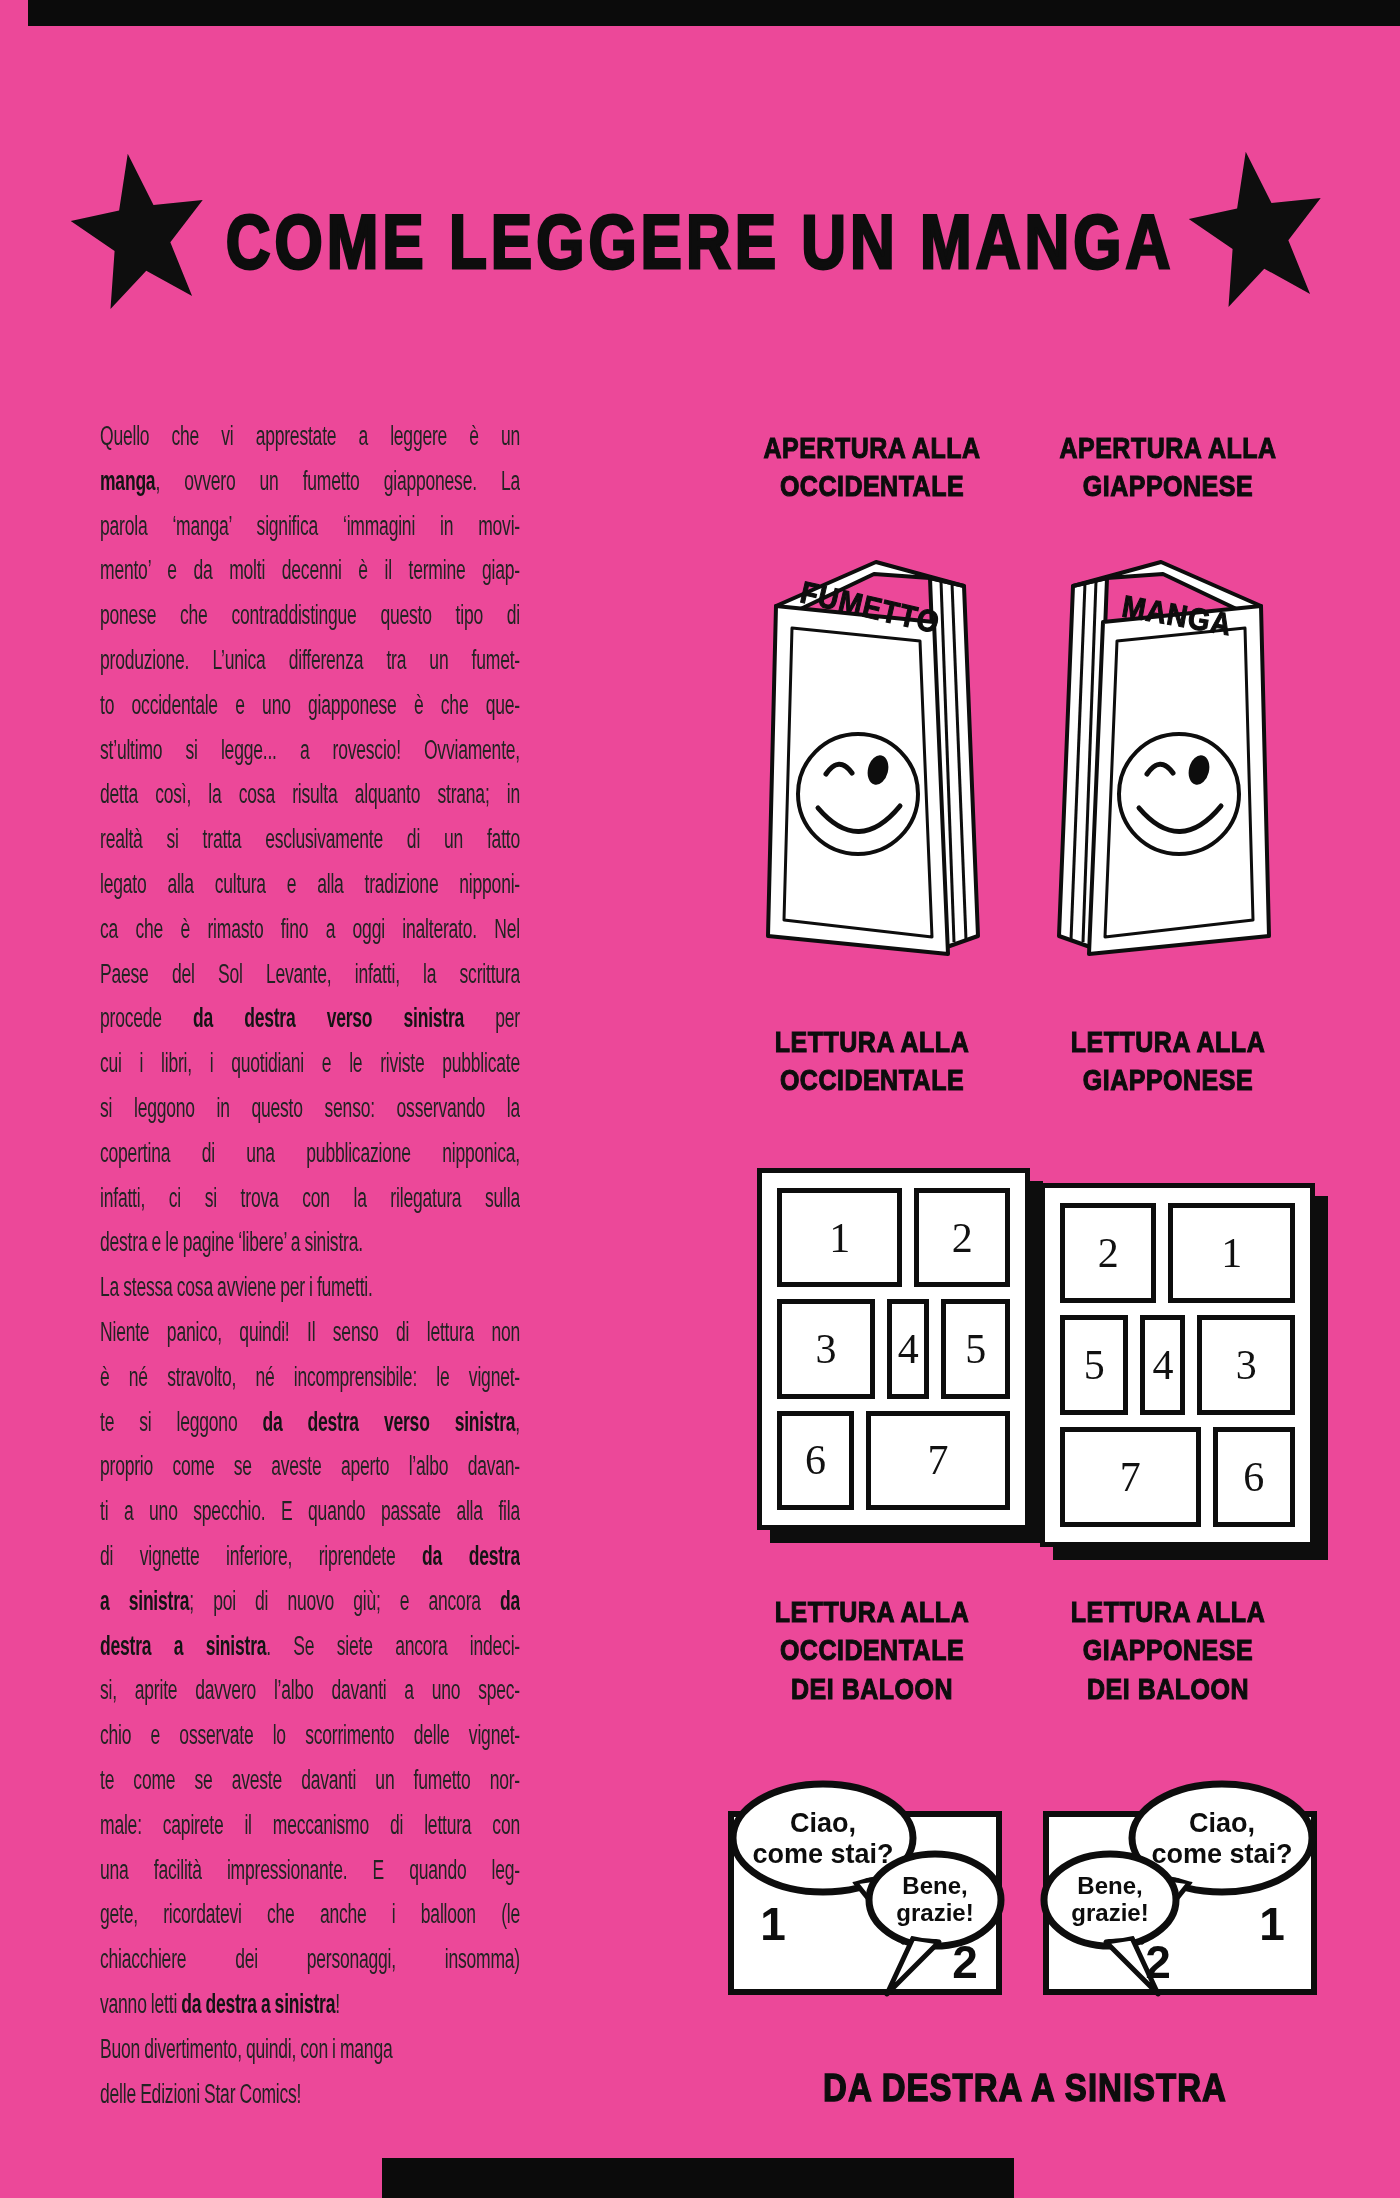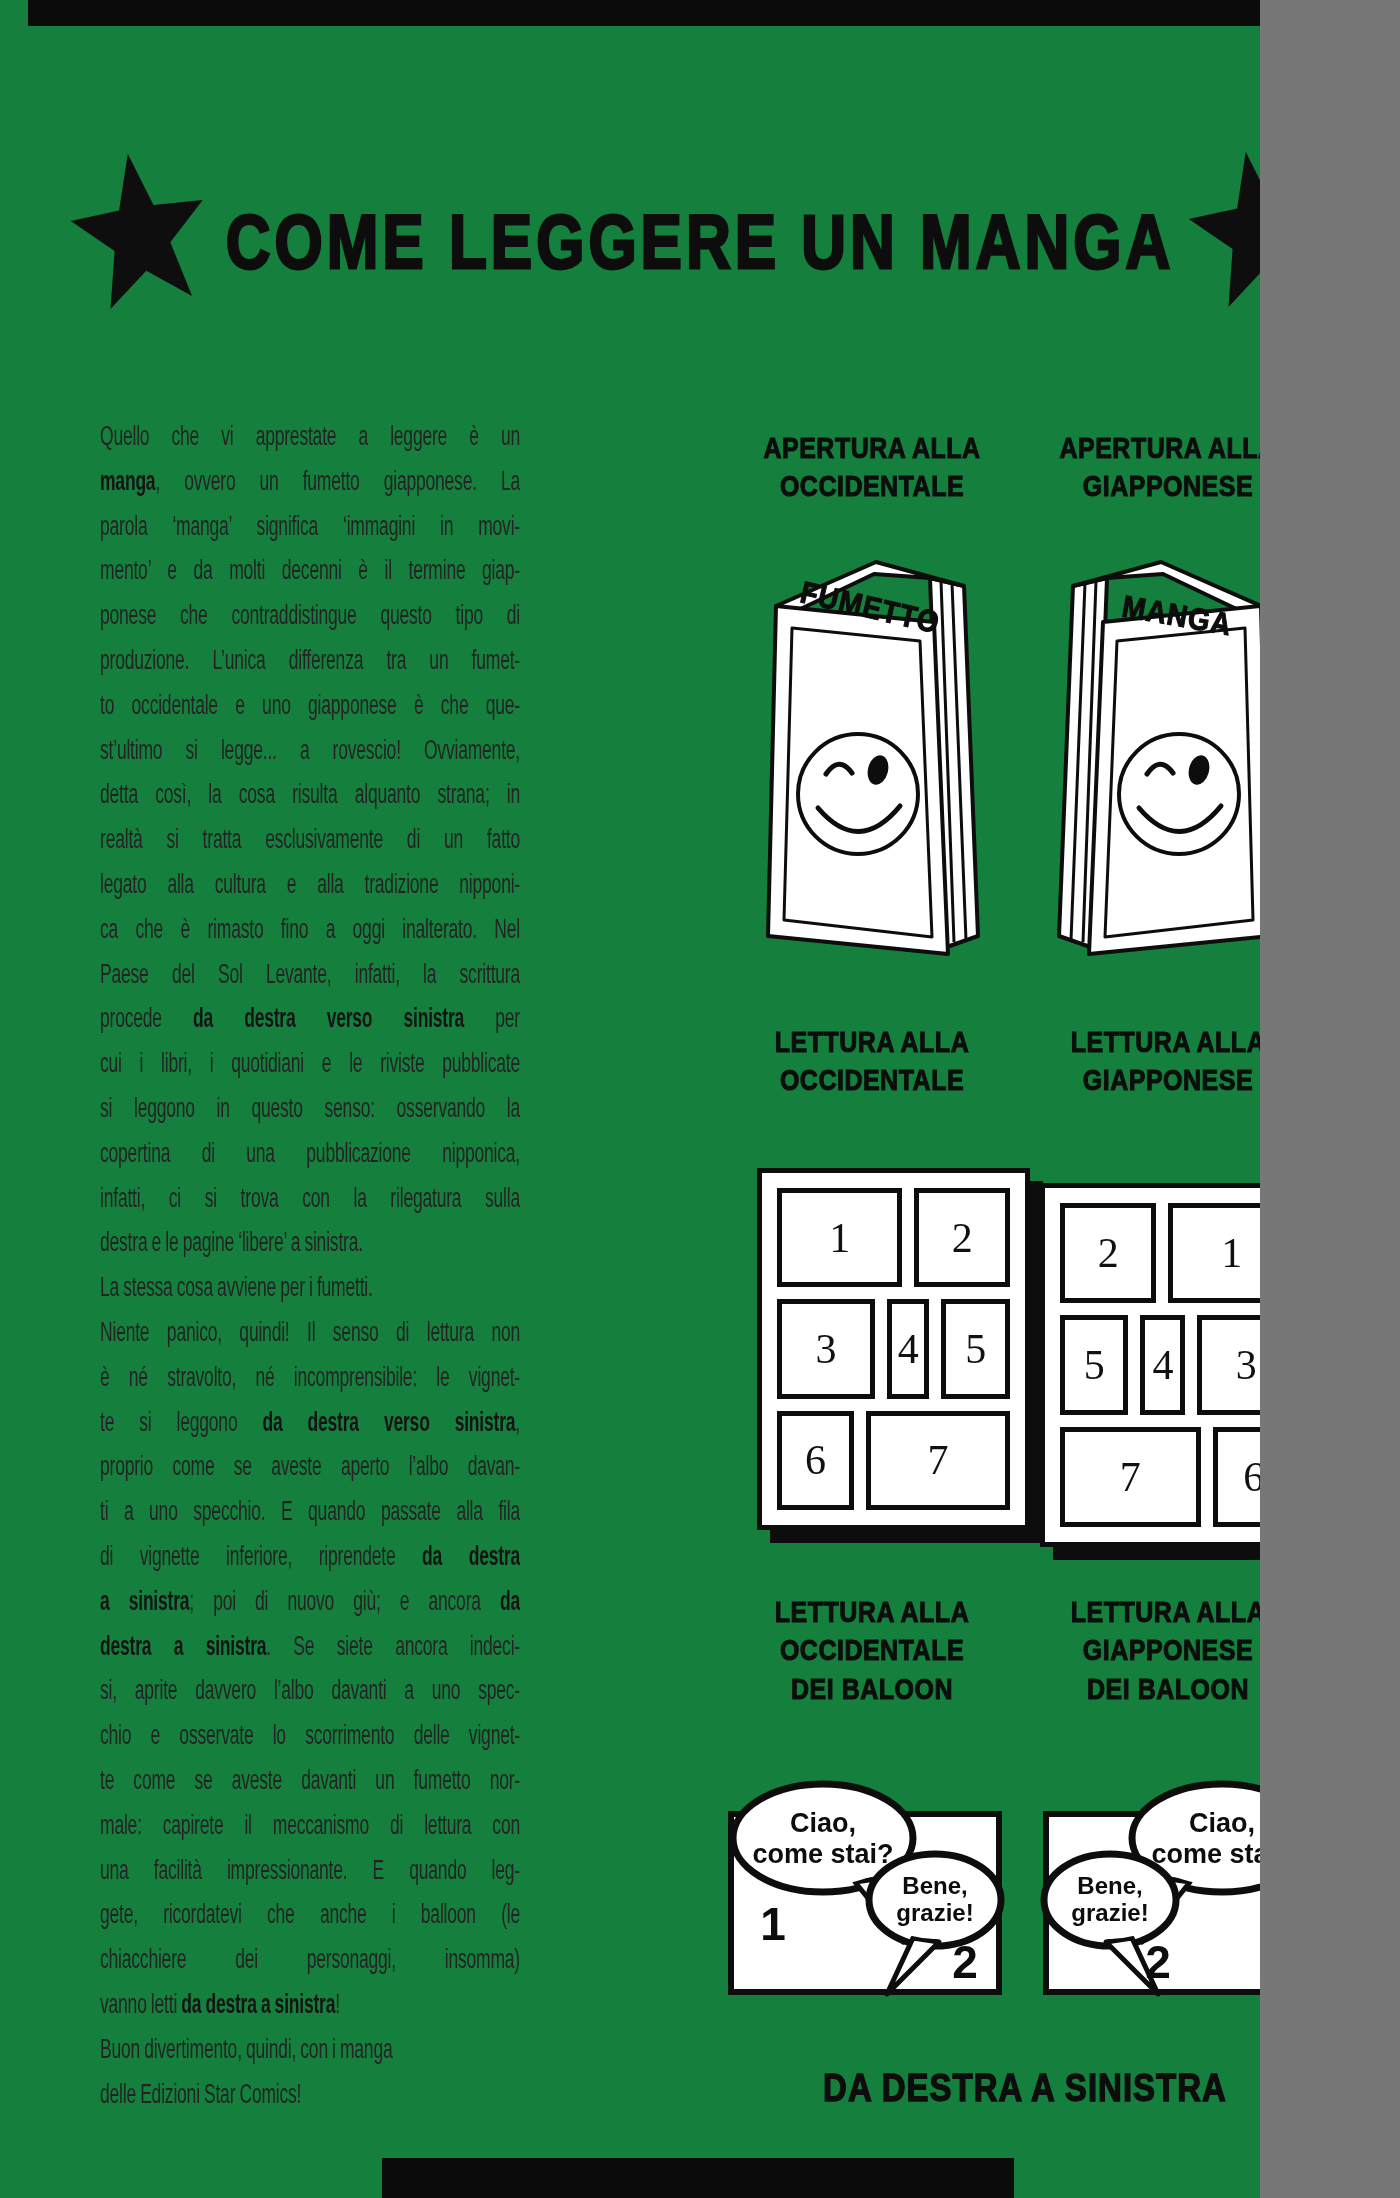--- a/index.html
+++ b/index.html
@@ -1,18 +1,18 @@
 <!DOCTYPE html>
 <html><head>
 <meta charset="utf-8">
 <style>
   html,body { margin:0; padding:0; background:#777; }
   #page {
-    position:relative; width:1260px; height:2198px;
-    background:#15803d; overflow:hidden;
+    position:relative; width:1400px; height:2198px;
+    background:#ec4899; overflow:hidden;
     font-family:"Liberation Sans", sans-serif; color:#0d0d0d;
   }
   .bar { position:absolute; background:#0b0b0b; }
   .star {
     position:absolute; background:#0e0e0e;
     clip-path:polygon(50% 3%, 62.9% 37.2%, 99.5% 38.9%, 70.9% 61.8%, 80.6% 97.1%,
                       50% 77%, 19.4% 97.1%, 29.1% 61.8%, 0.5% 38.9%, 37.1% 37.2%);
   }
   #title {
     position:absolute; left:210px; top:198px; width:980px; text-align:center;

